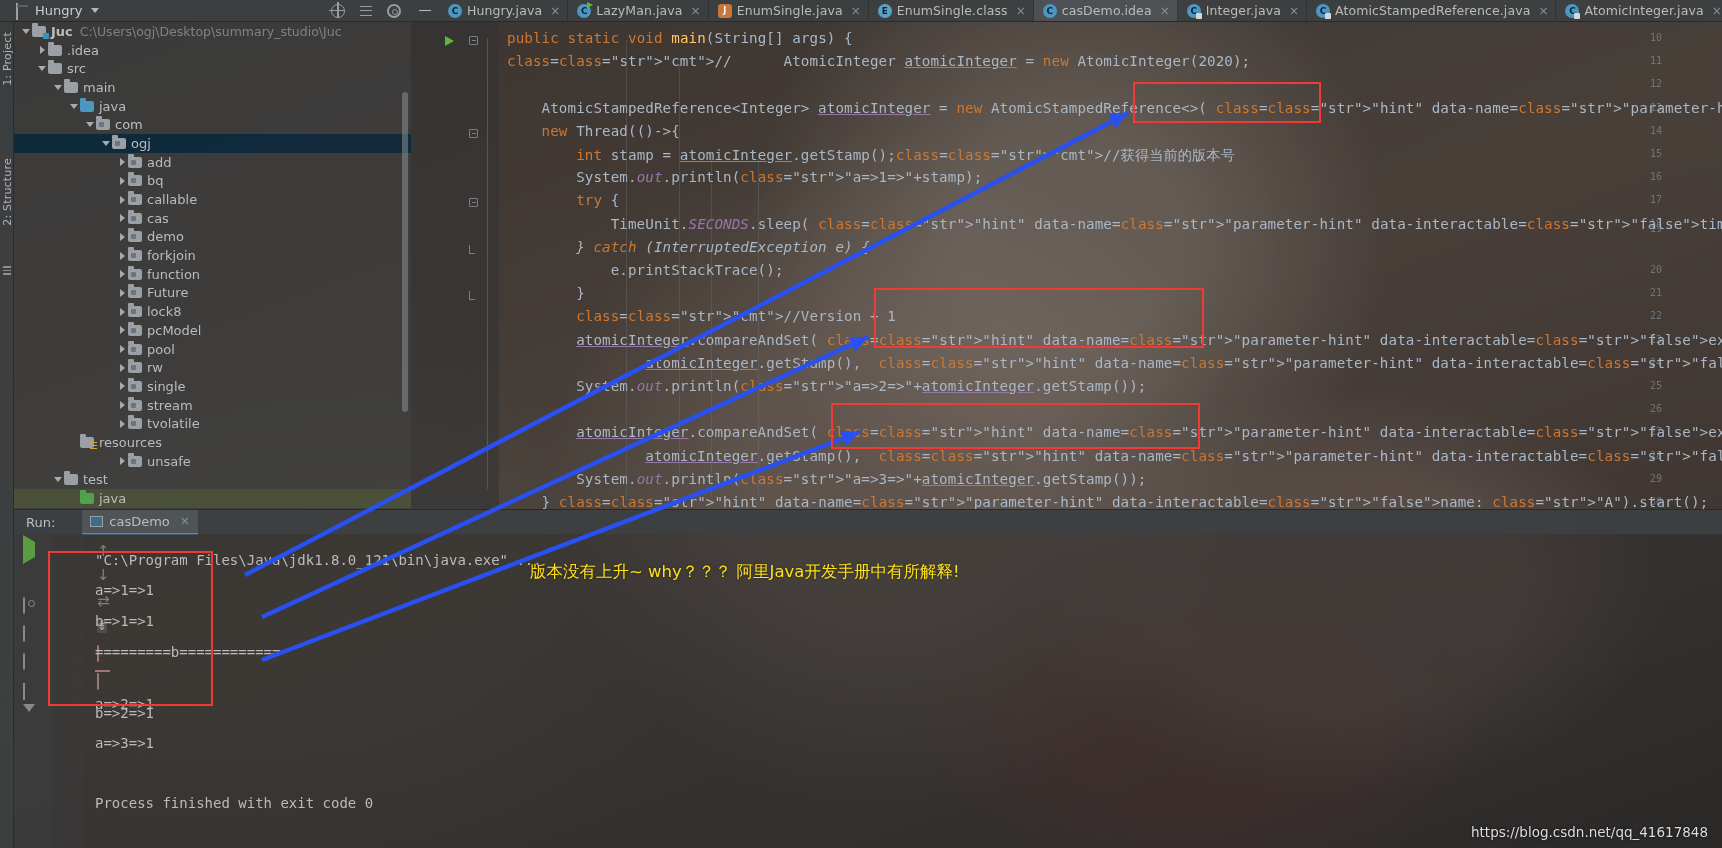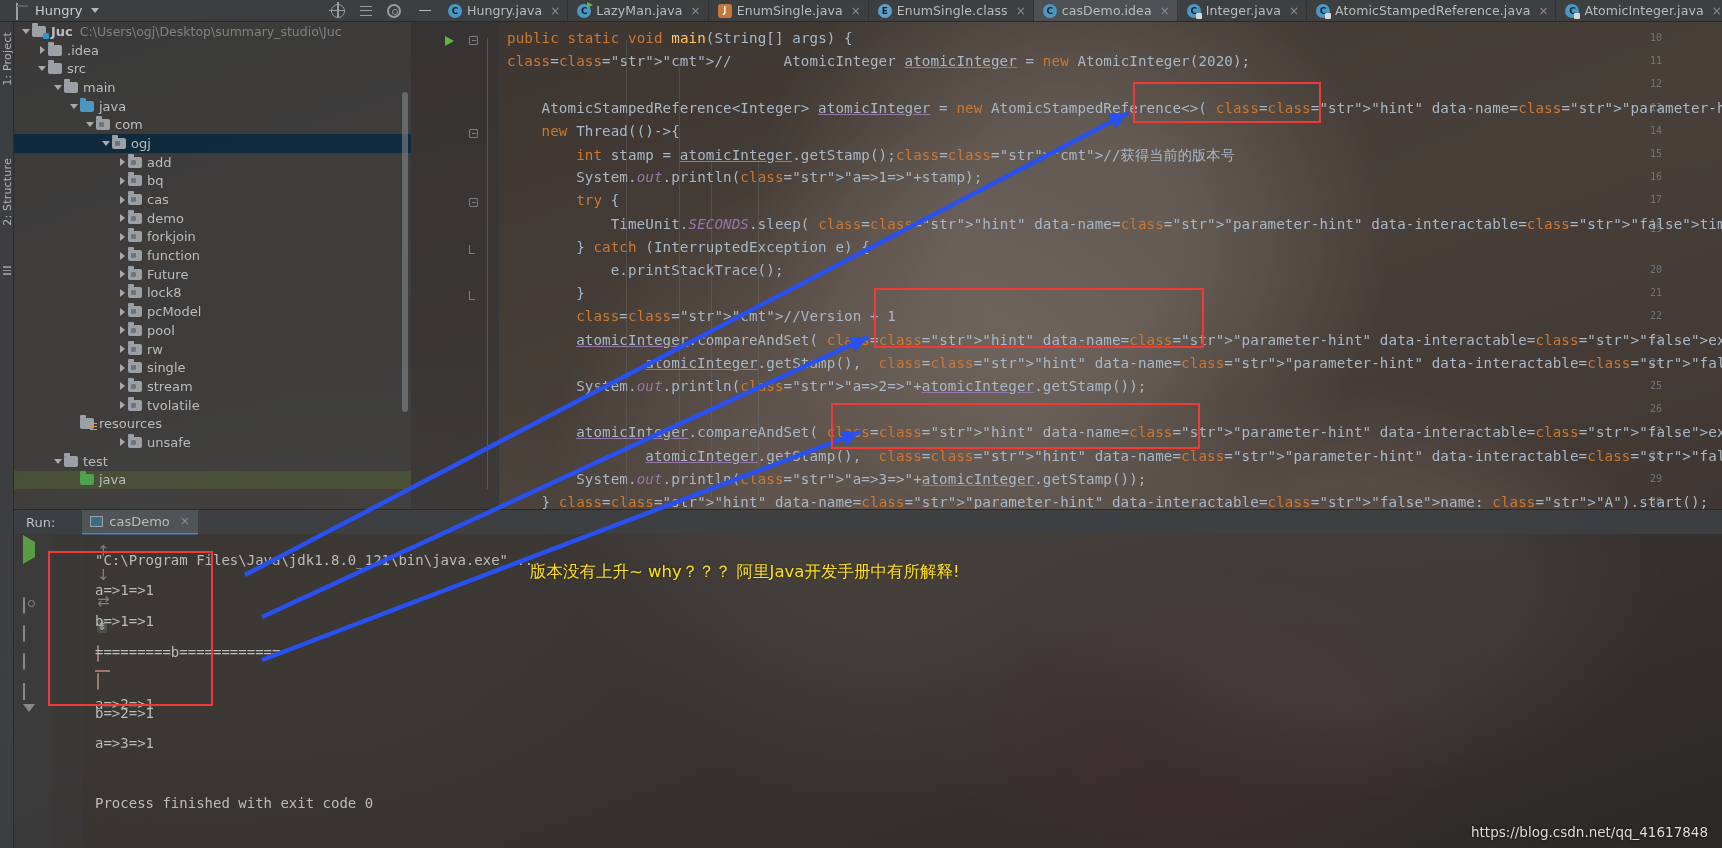--- a/index.html
+++ b/index.html
@@ -344,20 +344,26 @@
         <div class="trow">
           <span style="width:102px;flex:none"></span>
           <span class="arrow r"></span>
           <span class="fold pkg"></span>
           <span class="tlabel">bq</span>
         </div>
         <div class="trow">
           <span style="width:102px;flex:none"></span>
           <span class="arrow r"></span>
           <span class="fold pkg"></span>
+          <span class="tlabel">callable</span>
+        </div>
+        <div class="trow">
+          <span style="width:102px;flex:none"></span>
+          <span class="arrow r"></span>
+          <span class="fold pkg"></span>
           <span class="tlabel">cas</span>
         </div>
         <div class="trow">
           <span style="width:102px;flex:none"></span>
           <span class="arrow r"></span>
           <span class="fold pkg"></span>
           <span class="tlabel">demo</span>
         </div>
         <div class="trow">
           <span style="width:102px;flex:none"></span>
@@ -485,21 +491,21 @@
     <div id="code-area">
         <div class="cline" style="top: 8px;"><span class="kw">public</span> <span class="kw">static</span> <span class="kw">void</span> <span class="mth">main</span>(String[] args) {</div>
         <div class="cline" style="top: 31.2px;"><span <span="" class="kw">class</span>=<span <span="" class="kw">class</span>="str"&gt;"cmt"&gt;//      AtomicInteger <span class="var-u">atomicInteger</span> = <span class="kw">new</span> AtomicInteger(2020);</div>
         <div class="cline" style="top: 54.4px;"></div>
         <div class="cline" style="top: 77.6px;">    AtomicStampedReference&lt;Integer&gt; <span class="var-u">atomicInteger</span> = <span class="kw">new</span> AtomicStampedReference&lt;&gt;( <span <span="" class="kw">class</span>=<span <span="" class="kw">class</span>="str"&gt;"hint" data-name=<span <span="" class="kw">class</span>="str"&gt;"parameter-hint" data-interactable=="str"&gt;"false"&gt;initialRef: ="num"&gt;2020, =="str"&gt;"hint" data-name=="str"&gt;"parameter-hint" data-interactable=="str"&gt;"false"&gt;initialStamp: ="num"&gt;1);</div>
         <div class="cline" style="top: 100.8px;">    <span class="kw">new</span> Thread(()-&gt;{</div>
         <div class="cline" style="top: 124px;">        <span class="kw">int</span> stamp = <span class="var-u">atomicInteger</span>.getStamp();<span <span="" class="kw">class</span>=<span <span="" class="kw">class</span>="str"&gt;"cmt"&gt;//获得当前的版本号</div>
         <div class="cline" style="top: 147.2px;">        System.<span class="stat">out</span>.println(<span <span="" class="kw">class</span>="str"&gt;"a=&gt;1=&gt;"+stamp);</div>
         <div class="cline" style="top: 170.4px;">        <span class="kw">try</span> {</div>
         <div class="cline" style="top: 193.6px;">            TimeUnit.<span class="stat">SECONDS</span>.sleep( <span <span="" class="kw">class</span>=<span <span="" class="kw">class</span>="str"&gt;"hint" data-name=<span <span="" class="kw">class</span>="str"&gt;"parameter-hint" data-interactable=<span <span="" class="kw">class</span>="str"&gt;"false"&gt;timeout: ="num"&gt;2);</div>
-        <div class="cline" style="top: 216.8px;">        } <span class="kw">catch</span> (InterruptedException e) {</div>
+        <div class="cline" style="top: 216.8px; font-style: italic;">        } <span class="kw">catch</span> (InterruptedException e) {</div>
         <div class="cline" style="top: 240px;">            e.printStackTrace();</div>
         <div class="cline" style="top: 263.2px;">        }</div>
         <div class="cline" style="top: 286.4px;">        <span <span="" class="kw">class</span>=<span <span="" class="kw">class</span>="str"&gt;"cmt"&gt;//Version + 1</div>
         <div class="cline" style="top: 309.6px;">        <span class="var-u">atomicInteger</span>.compareAndSet( <span <span="" class="kw">class</span>=<span <span="" class="kw">class</span>="str"&gt;"hint" data-name=<span <span="" class="kw">class</span>="str"&gt;"parameter-hint" data-interactable=<span <span="" class="kw">class</span>="str"&gt;"false"&gt;expectedReference: ="num"&gt;2020,  =="str"&gt;"hint" data-name=="str"&gt;"parameter-hint" data-interactable=="str"&gt;"false"&gt;newReference: ="num"&gt;2021,</div>
         <div class="cline" style="top: 332.8px;">                <span class="var-u">atomicInteger</span>.getStamp(),  <span <span="" class="kw">class</span>=<span <span="" class="kw">class</span>="str"&gt;"hint" data-name=<span <span="" class="kw">class</span>="str"&gt;"parameter-hint" data-interactable=<span <span="" class="kw">class</span>="str"&gt;"false"&gt;newStamp: .getStamp() + ="num"&gt;1);</div>
         <div class="cline" style="top: 356px;">        System.<span class="stat">out</span>.println(<span <span="" class="kw">class</span>="str"&gt;"a=&gt;2=&gt;"+<span class="var-u">atomicInteger</span>.getStamp());</div>
         <div class="cline" style="top: 379.2px;"></div>
         <div class="cline" style="top: 402.4px;">        <span class="var-u">atomicInteger</span>.compareAndSet( <span <span="" class="kw">class</span>=<span <span="" class="kw">class</span>="str"&gt;"hint" data-name=<span <span="" class="kw">class</span>="str"&gt;"parameter-hint" data-interactable=<span <span="" class="kw">class</span>="str"&gt;"false"&gt;expectedReference: ="num"&gt;2021,  =="str"&gt;"hint" data-name=="str"&gt;"parameter-hint" data-interactable=="str"&gt;"false"&gt;newReference: ="num"&gt;2020,</div>
         <div class="cline" style="top: 425.6px;">                <span class="var-u">atomicInteger</span>.getStamp(),  <span <span="" class="kw">class</span>=<span <span="" class="kw">class</span>="str"&gt;"hint" data-name=<span <span="" class="kw">class</span>="str"&gt;"parameter-hint" data-interactable=<span <span="" class="kw">class</span>="str"&gt;"false"&gt;newStamp: .getStamp() + ="num"&gt;1);</div>
         <div class="cline" style="top: 448.8px;">        System.<span class="stat">out</span>.println(<span <span="" class="kw">class</span>="str"&gt;"a=&gt;3=&gt;"+<span class="var-u">atomicInteger</span>.getStamp());</div>

